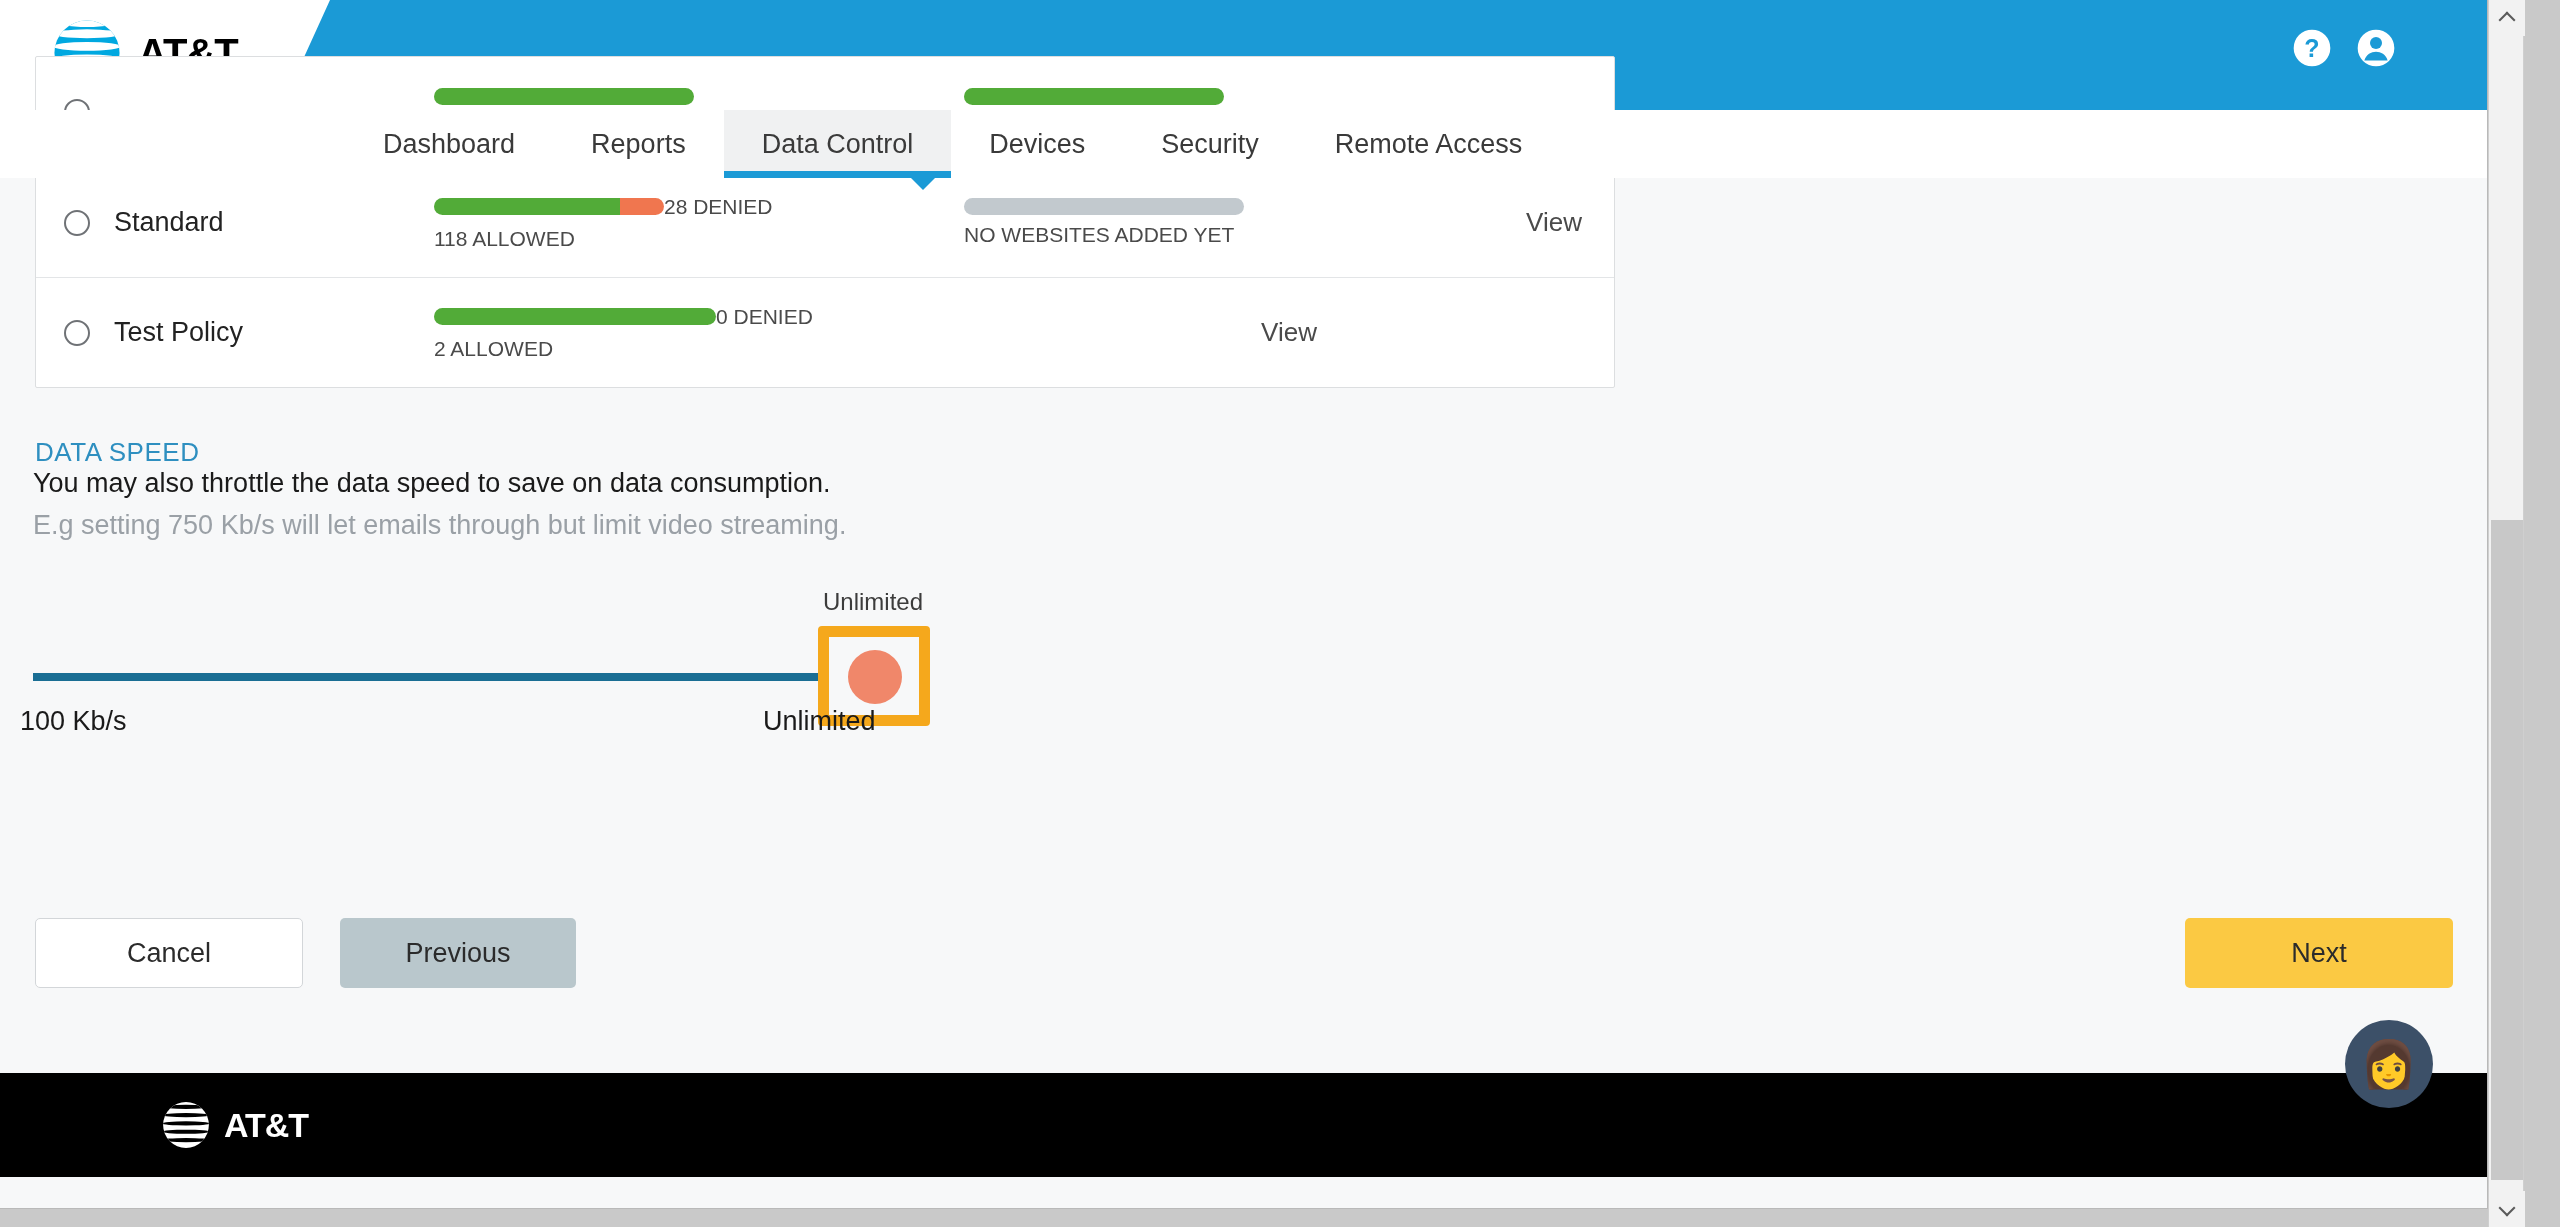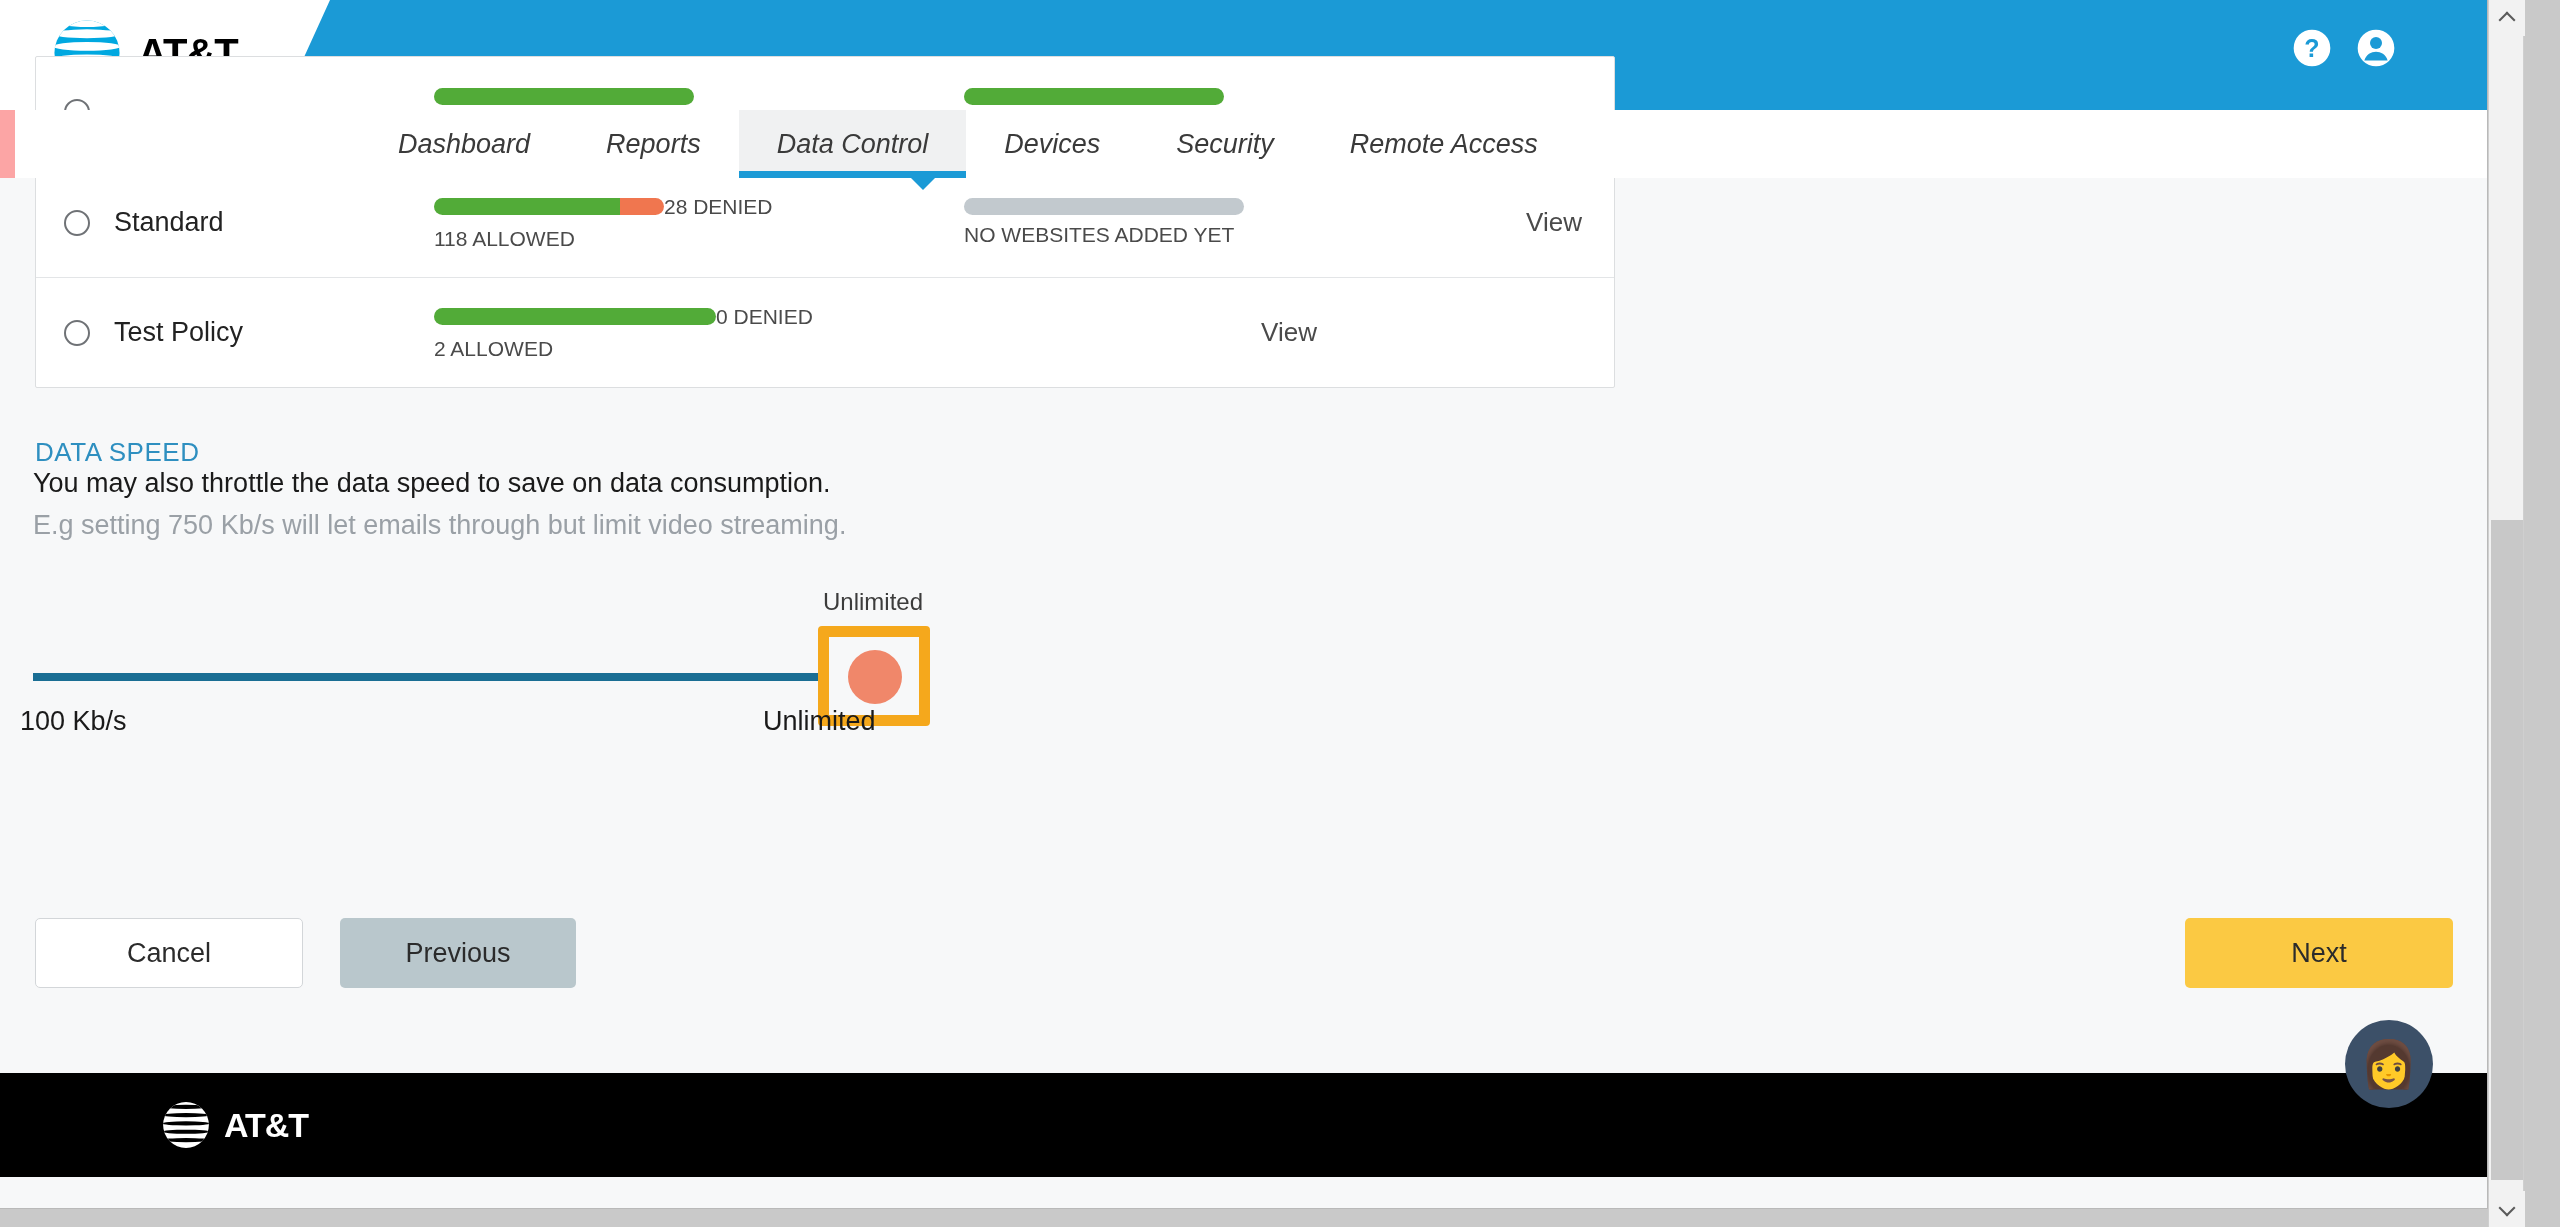--- a/index.html
+++ b/index.html
@@ -13,21 +13,21 @@
   
   #viewport {
     position: relative;
     width: 2560px; height: 1227px;
     background: #c9c9c9;
   }
   #page {
     position: absolute;
     left: 0; top: 0;
     width: 2488px; height: 1209px;
-    background: #fca5a5;
+    background: #22c55e;
     overflow: hidden;
     border-right: 1px solid #b9b9b9;
     border-bottom: 1px solid #b9b9b9;
   }
 
   
   #scrollbar {
     position: absolute;
     right: 36px; top: 0;
     width: 36px; height: 1227px;
@@ -81,25 +81,24 @@
     color: #000; font-family: "Liberation Sans", sans-serif;
   }
   #header-icons {
     position: absolute; right: 92px; top: 28px;
     display: flex; gap: 24px; align-items: center;
   }
   .hdr-icon { width: 40px; height: 40px; display: block; cursor: pointer; }
 
   
   #navbar {
-    position: absolute; left: 15px; top: 110px;
+    position: absolute; left: 0; top: 110px;
     width: 2488px; height: 68px;
     background: #ffffff;
     z-index: 20;
-    font-style: italic;
   }
   #navlist {
     position: absolute; left: 345px; top: 0;
     height: 68px;
     display: flex; align-items: stretch;
   }
   .navitem {
     display: flex; align-items: center; justify-content: center;
     padding: 0 38px;
     font-size: 27px; color: #3a3a3a;

